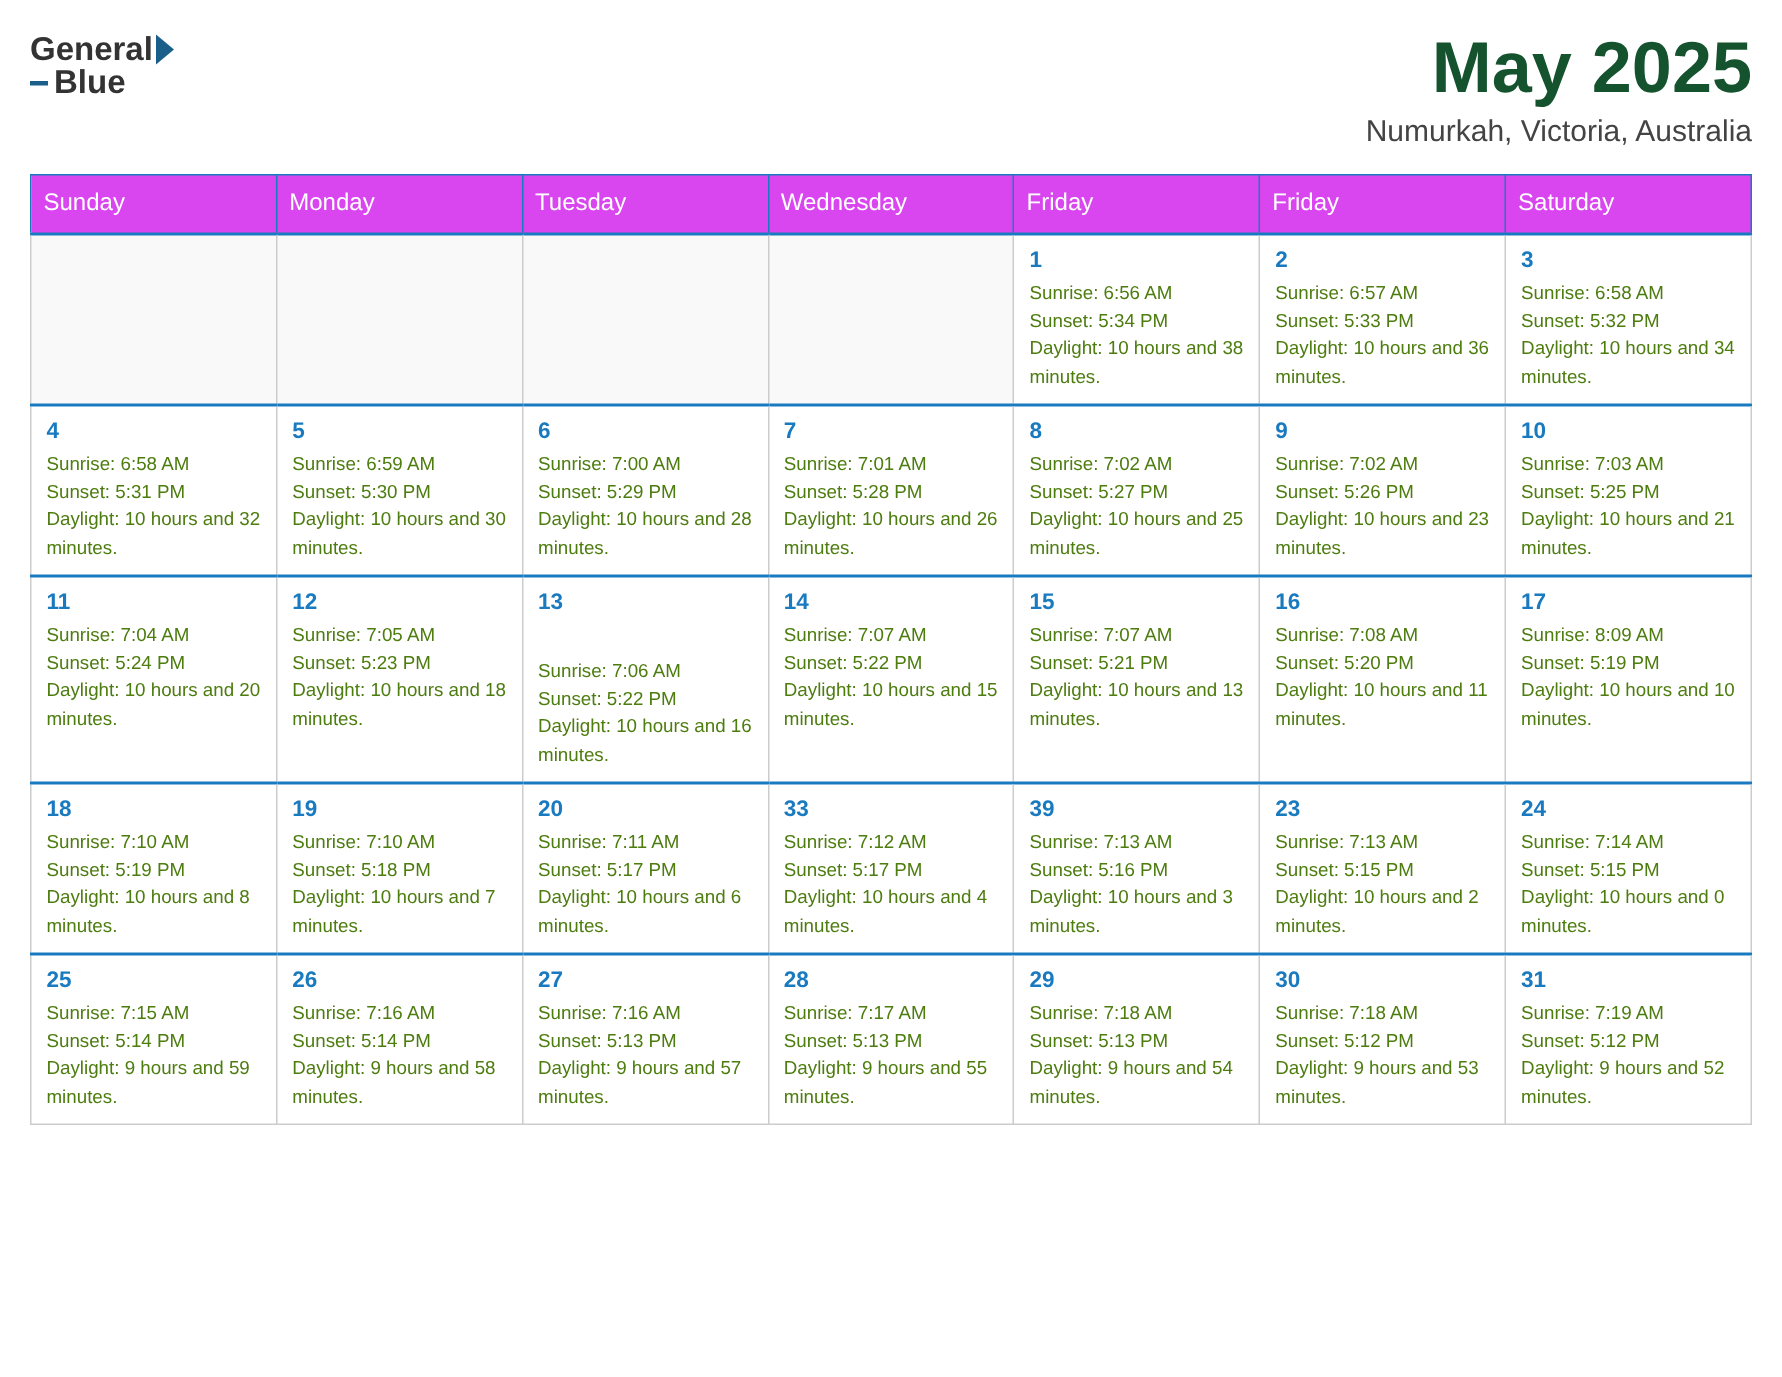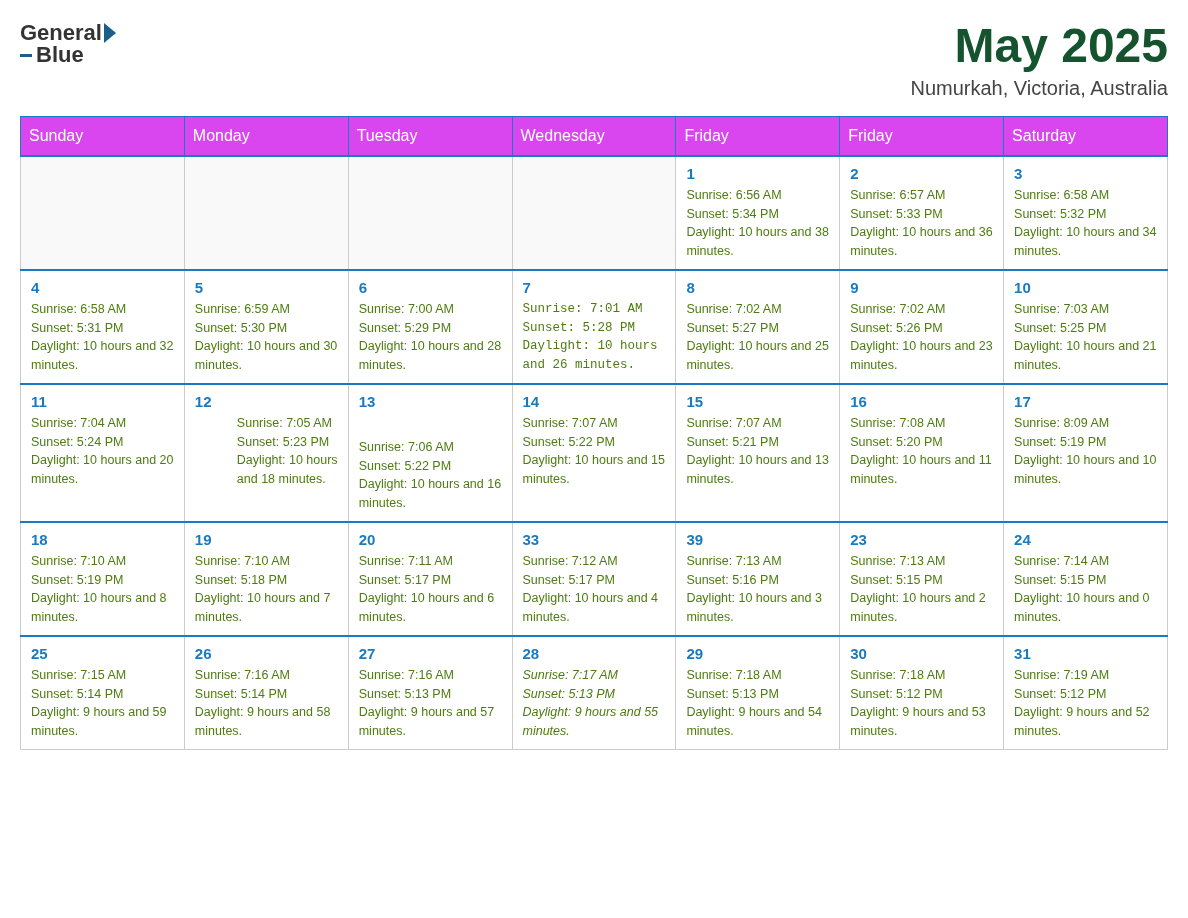--- a/index.html
+++ b/index.html
@@ -165,21 +165,21 @@
 Daylight: 10 hours and 30 minutes.</div>
         </td>
         <td>
           <span class="day-num">6</span>
           <div class="day-info" style="white-space: pre-line;">Sunrise: 7:00 AM
 Sunset: 5:29 PM
 Daylight: 10 hours and 28 minutes.</div>
         </td>
         <td>
           <span class="day-num">7</span>
-          <div class="day-info" style="white-space: pre-line; font-family: Liberation Mono, monospace;">Sunrise: 7:01 AM
+          <div class="day-info" style="white-space: pre-line;">Sunrise: 7:01 AM
 Sunset: 5:28 PM
 Daylight: 10 hours and 26 minutes.</div>
         </td>
         <td>
           <span class="day-num">8</span>
           <div class="day-info" style="white-space: pre-line;">Sunrise: 7:02 AM
 Sunset: 5:27 PM
 Daylight: 10 hours and 25 minutes.</div>
         </td>
         <td>
@@ -197,21 +197,21 @@
       </tr>
       <tr class="week-row">
         <td>
           <span class="day-num">11</span>
           <div class="day-info" style="white-space: pre-line;">Sunrise: 7:04 AM
 Sunset: 5:24 PM
 Daylight: 10 hours and 20 minutes.</div>
         </td>
         <td>
           <span class="day-num">12</span>
-          <div class="day-info" style="white-space: pre-line; margin-left: 42px;">Sunrise: 7:05 AM
+          <div class="day-info" style="white-space: pre-line;">Sunrise: 7:05 AM
 Sunset: 5:23 PM
 Daylight: 10 hours and 18 minutes.</div>
         </td>
         <td>
           <span class="day-num">13</span>
           <div class="day-info" style="white-space: pre-line; margin-top: 28px;">Sunrise: 7:06 AM
 Sunset: 5:22 PM
 Daylight: 10 hours and 16 minutes.</div>
         </td>
         <td>
@@ -297,21 +297,21 @@
 Daylight: 9 hours and 58 minutes.</div>
         </td>
         <td>
           <span class="day-num">27</span>
           <div class="day-info" style="white-space: pre-line;">Sunrise: 7:16 AM
 Sunset: 5:13 PM
 Daylight: 9 hours and 57 minutes.</div>
         </td>
         <td>
           <span class="day-num">28</span>
-          <div class="day-info" style="white-space: pre-line; font-style: italic;">Sunrise: 7:17 AM
+          <div class="day-info" style="white-space: pre-line;">Sunrise: 7:17 AM
 Sunset: 5:13 PM
 Daylight: 9 hours and 55 minutes.</div>
         </td>
         <td>
           <span class="day-num">29</span>
           <div class="day-info" style="white-space: pre-line;">Sunrise: 7:18 AM
 Sunset: 5:13 PM
 Daylight: 9 hours and 54 minutes.</div>
         </td>
         <td>

